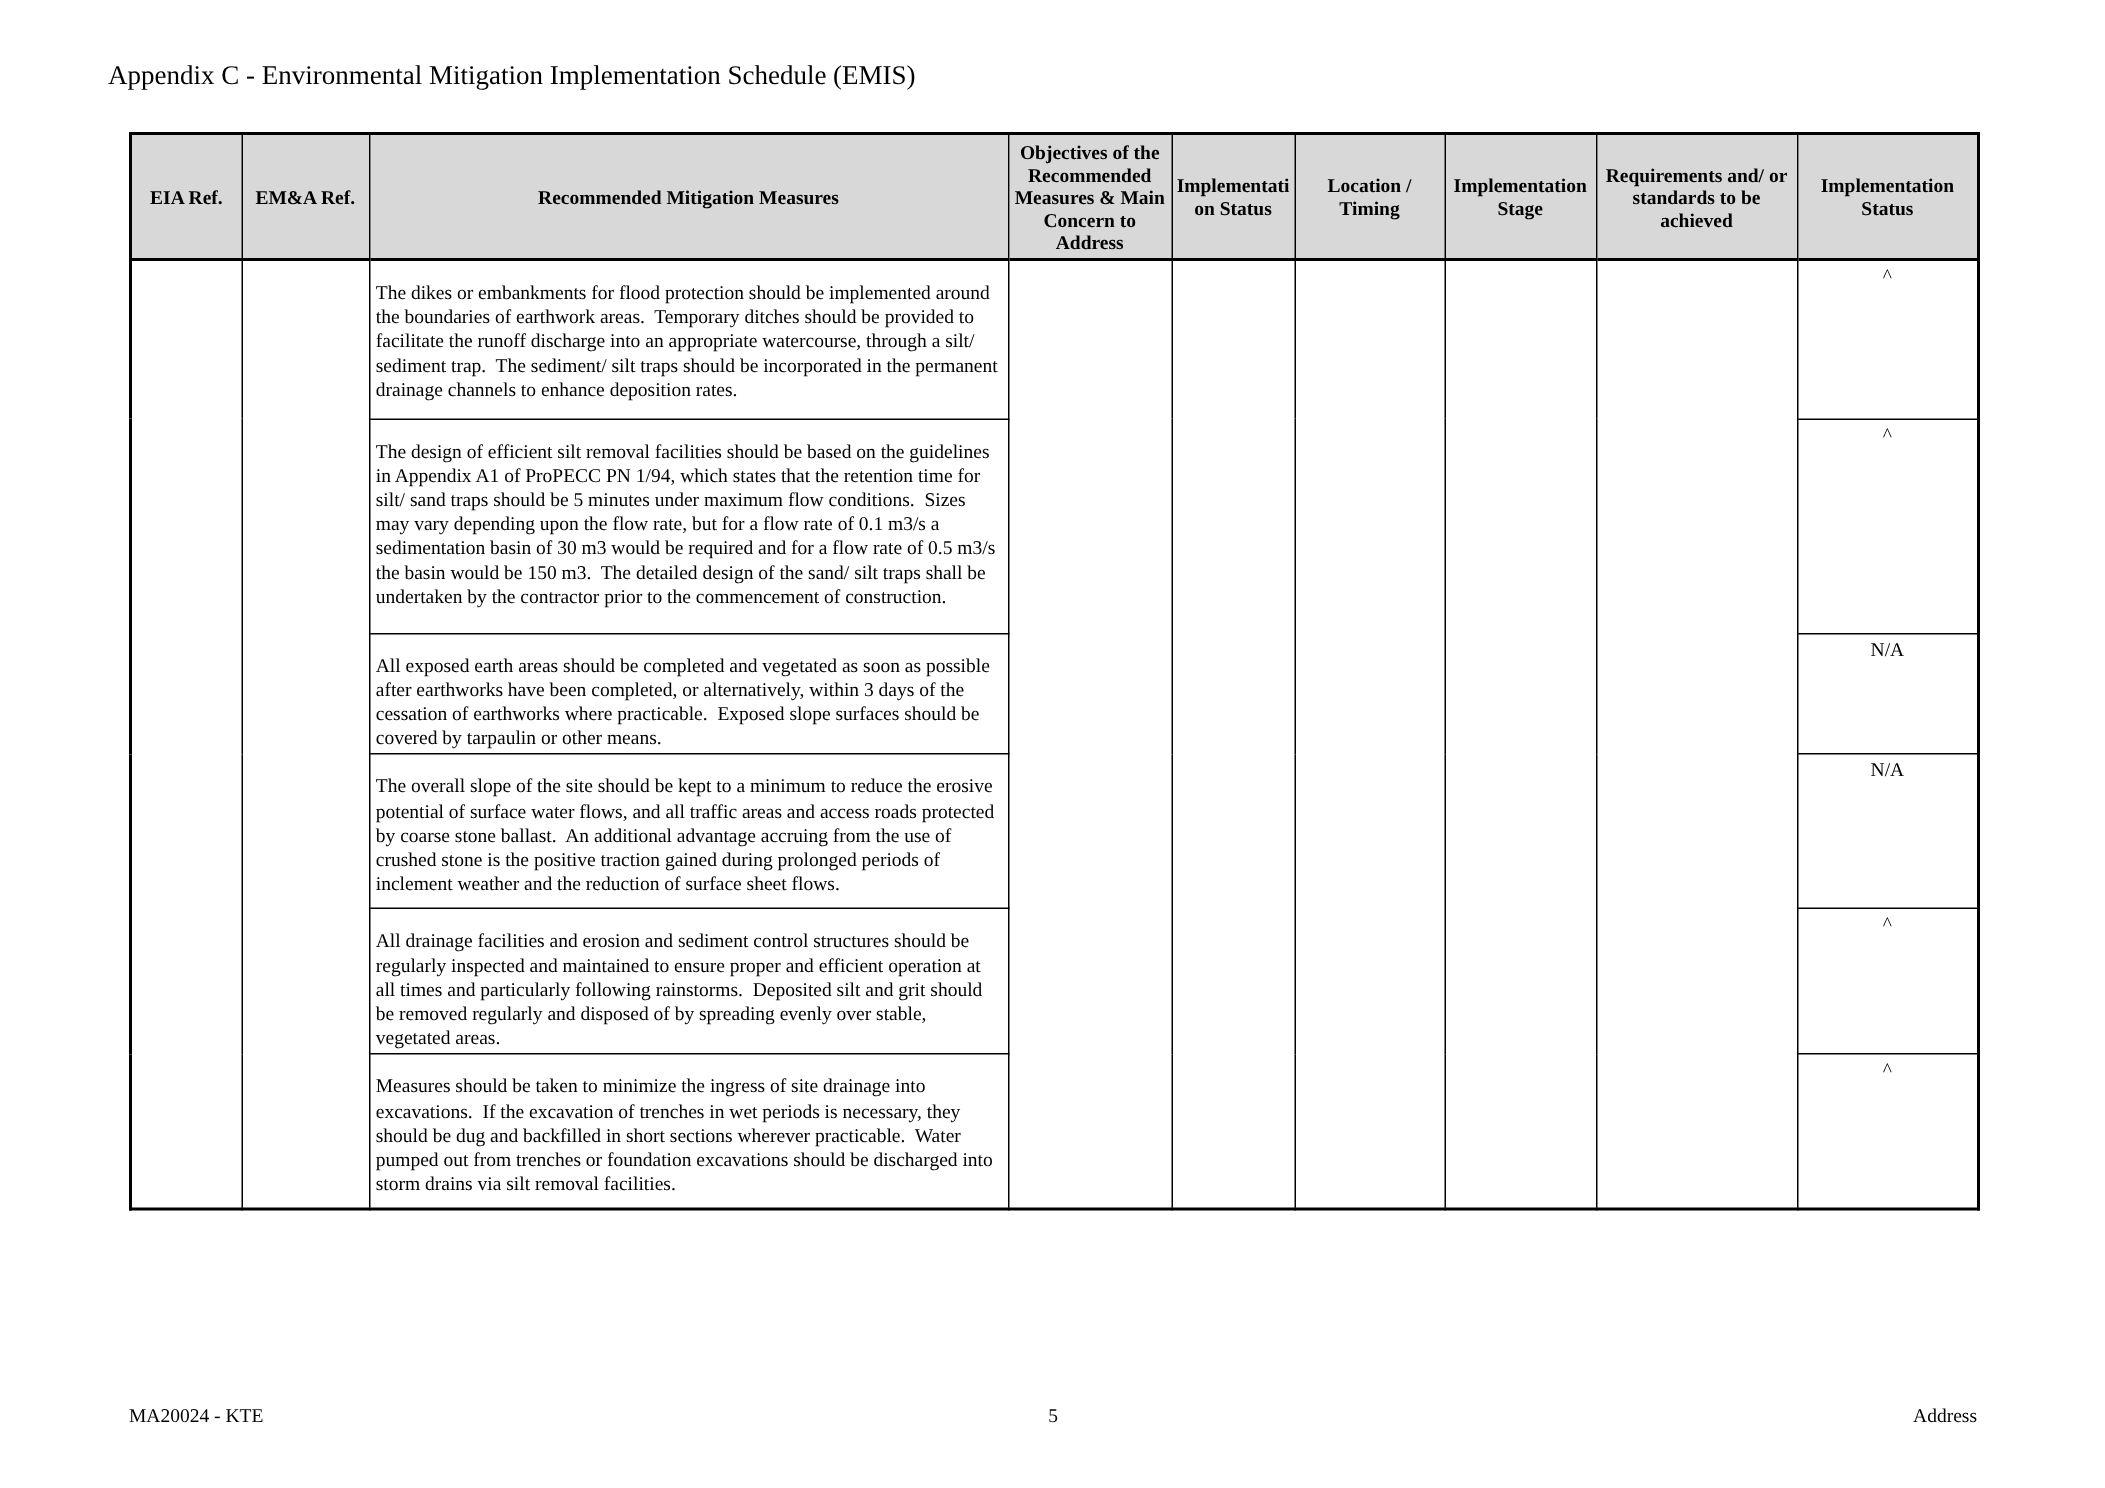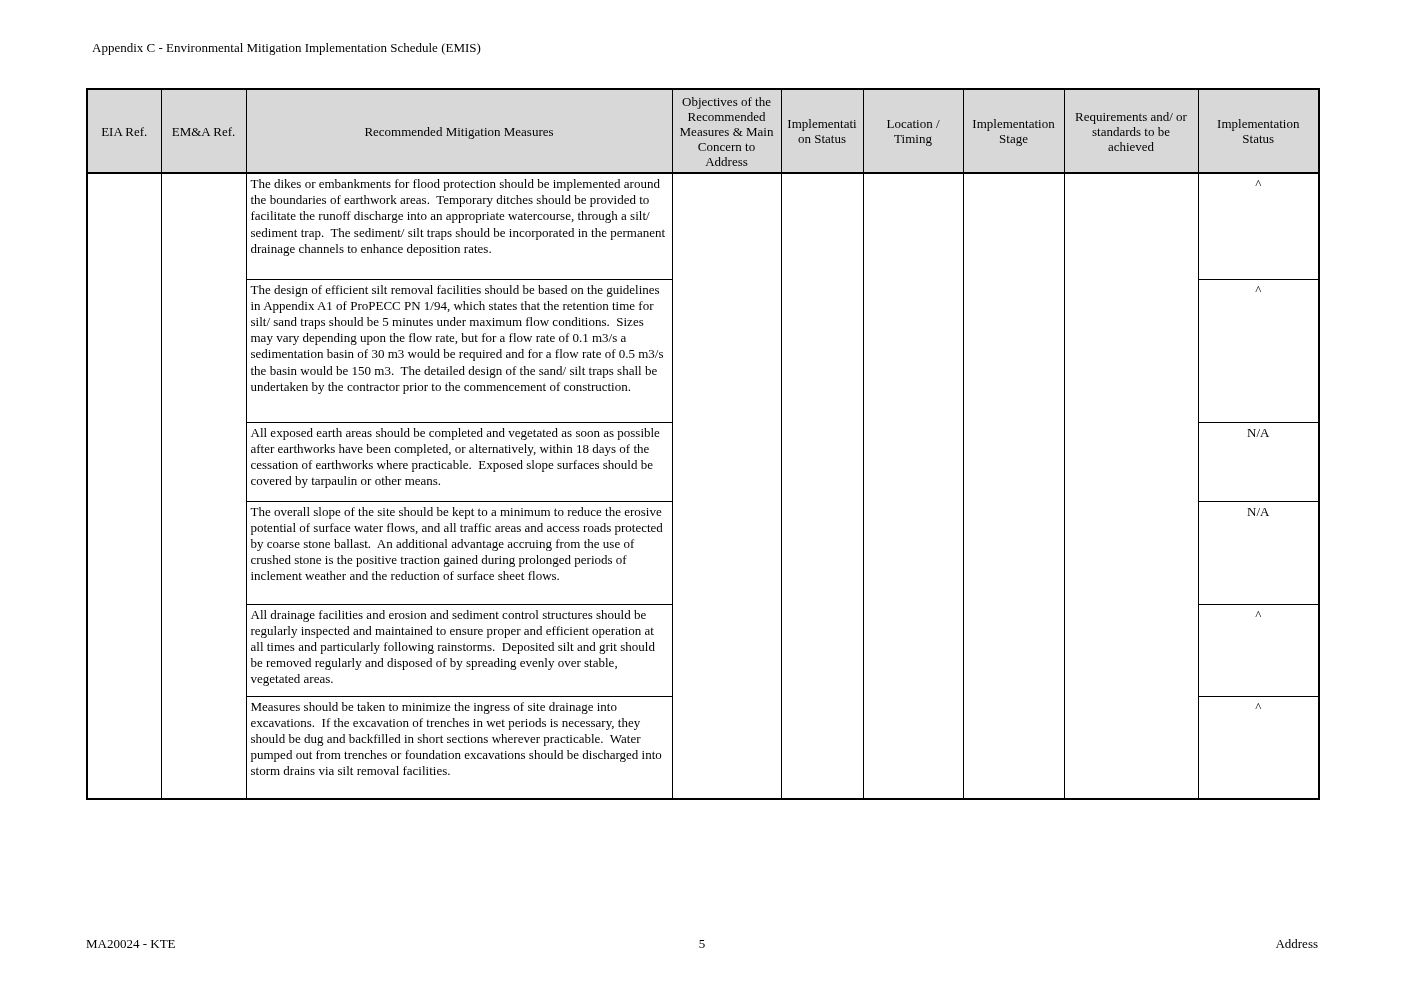--- a/index.html
+++ b/index.html
@@ -5,54 +5,54 @@
   * { margin: 0; padding: 0; box-sizing: border-box; }
   html, body { background: #ffffff; }
   body {
     width: 1403px; height: 992px;
     position: relative;
     font-family: "Liberation Serif", "DejaVu Serif", serif;
     color: #000000;
   }
   .doc-title {
     position: absolute;
-    left: 92px; top: 40px;
-    font-size: 13px;
+    left: 72px; top: 40px;
+    font-size: 18px;
   }
   .emis-table {
     position: absolute;
     left: 86px; top: 88px;
     width: 1232px;
     border-collapse: collapse;
     table-layout: fixed;
     border: 2px solid #000;
   }
   .emis-table th, .emis-table td {
     border: 1px solid #000;
   }
   .emis-table thead th {
     background: #d8d8d8;
-    font-weight: normal;
+    font-weight: bold;
     font-size: 13px;
     line-height: 15px;
     text-align: center;
     vertical-align: middle;
     white-space: pre-line;
     height: 84px;
     padding: 1px 2px;
     border-bottom: 2px solid #000;
     overflow: hidden;
   }
   .emis-table tbody td {
     vertical-align: top;
     font-size: 13px;
     line-height: 16.2px;
   }
   td.cell-measure {
-    padding: 2px 4px 2px 4px;
+    padding: 13px 4px 2px 4px;
     white-space: pre-wrap;
     text-align: left;
   }
   td.cell-status {
     text-align: center;
     padding-top: 2px;
     font-size: 13px;
   }
   td.cell-empty { padding: 2px; }
   .row-1 { height: 106px; }
@@ -126,21 +126,21 @@
       <td class="cell-empty" rowspan="6"></td>
       <td class="cell-empty" rowspan="6"></td>
       <td class="cell-empty" rowspan="6"></td>
       <td class="cell-status">^</td>
     </tr>
     <tr class="row-2">
       <td class="cell-measure">The design of efficient silt removal facilities should be based on the guidelines in Appendix A1 of ProPECC PN 1/94, which states that the retention time for silt/ sand traps should be 5 minutes under maximum flow conditions.  Sizes may vary depending upon the flow rate, but for a flow rate of 0.1 m3/s a sedimentation basin of 30 m3 would be required and for a flow rate of 0.5 m3/s the basin would be 150 m3.  The detailed design of the sand/ silt traps shall be undertaken by the contractor prior to the commencement of construction.</td>
       <td class="cell-status">^</td>
     </tr>
     <tr class="row-3">
-      <td class="cell-measure">All exposed earth areas should be completed and vegetated as soon as possible after earthworks have been completed, or alternatively, within 18 days of the cessation of earthworks where practicable.  Exposed slope surfaces should be covered by tarpaulin or other means.</td>
+      <td class="cell-measure">All exposed earth areas should be completed and vegetated as soon as possible after earthworks have been completed, or alternatively, within 3 days of the cessation of earthworks where practicable.  Exposed slope surfaces should be covered by tarpaulin or other means.</td>
       <td class="cell-status">N/A</td>
     </tr>
     <tr class="row-4">
       <td class="cell-measure">The overall slope of the site should be kept to a minimum to reduce the erosive potential of surface water flows, and all traffic areas and access roads protected by coarse stone ballast.  An additional advantage accruing from the use of crushed stone is the positive traction gained during prolonged periods of inclement weather and the reduction of surface sheet flows.</td>
       <td class="cell-status">N/A</td>
     </tr>
     <tr class="row-5">
       <td class="cell-measure">All drainage facilities and erosion and sediment control structures should be regularly inspected and maintained to ensure proper and efficient operation at all times and particularly following rainstorms.  Deposited silt and grit should be removed regularly and disposed of by spreading evenly over stable, vegetated areas.</td>
       <td class="cell-status">^</td>
     </tr>

